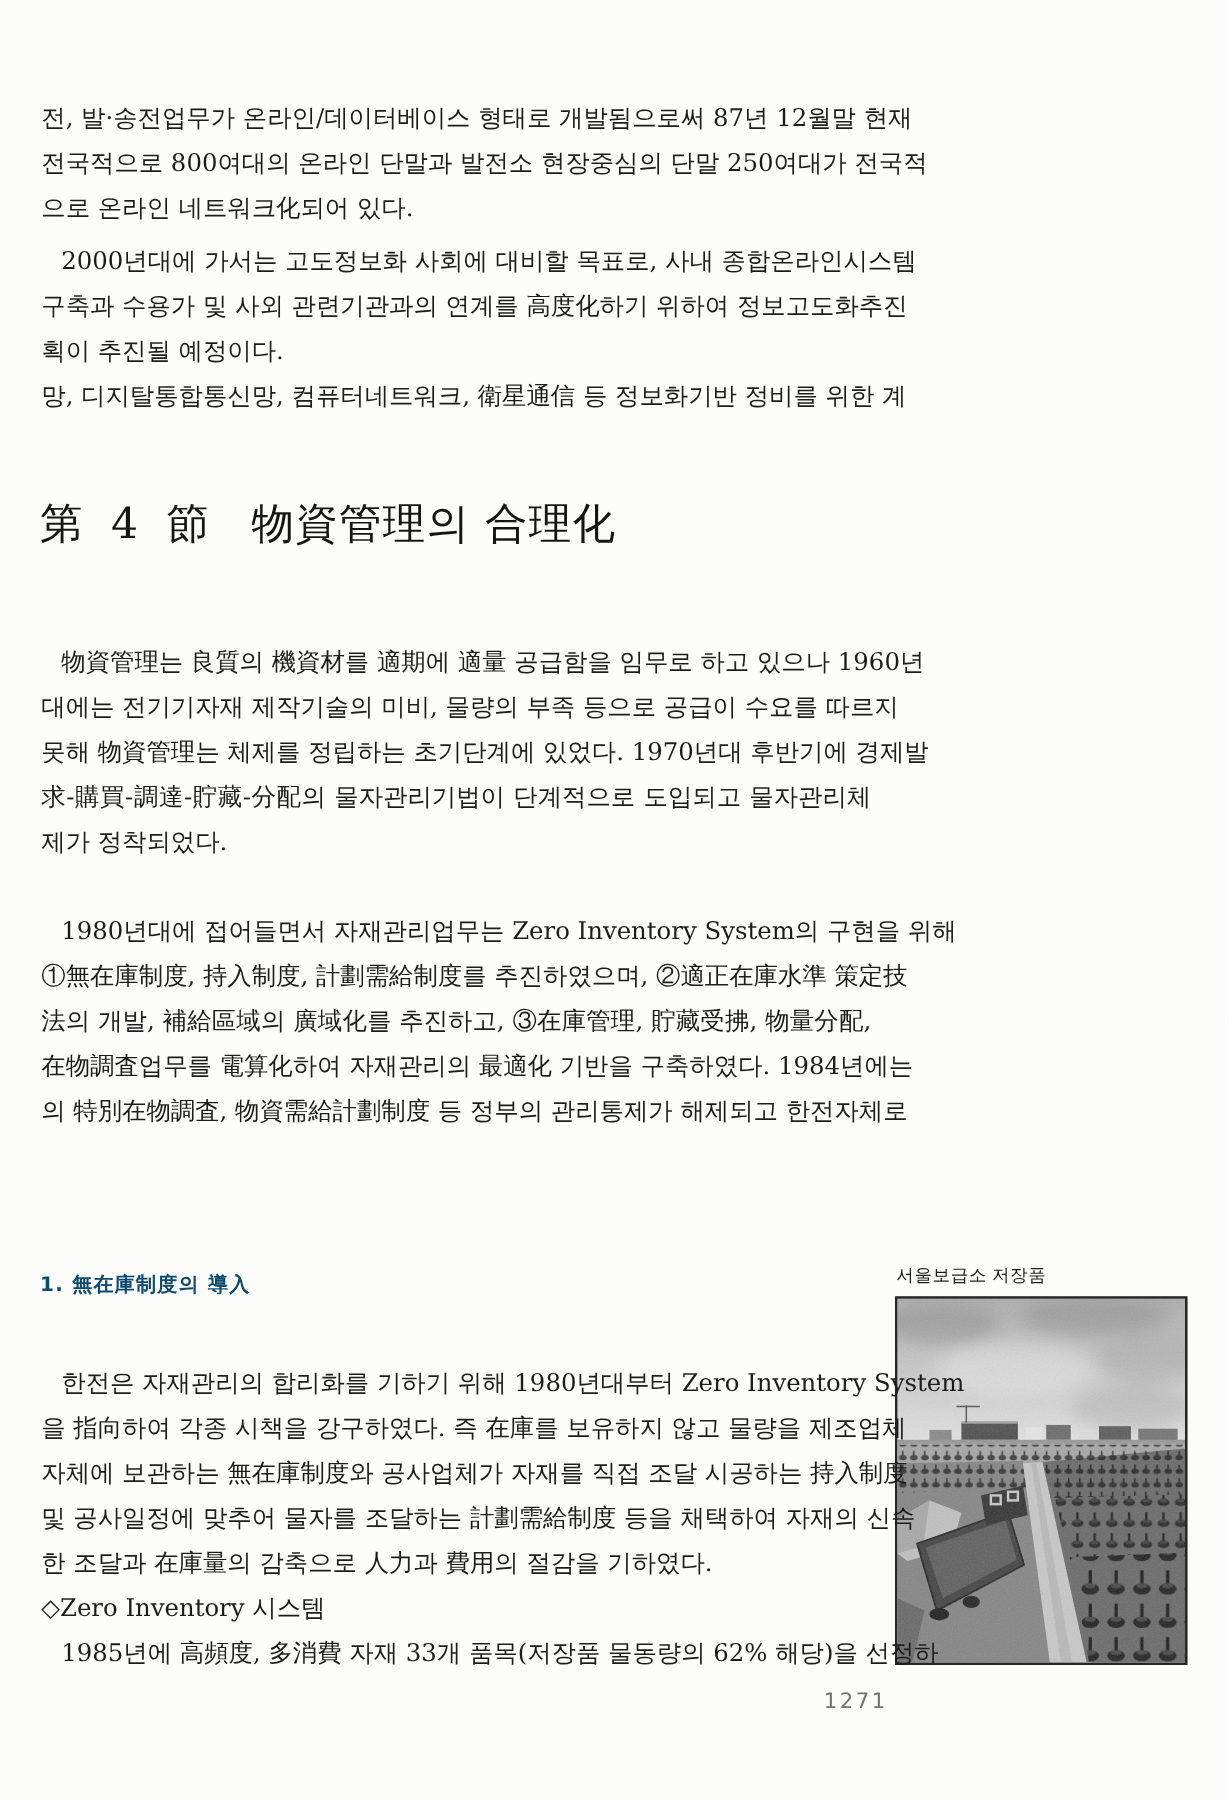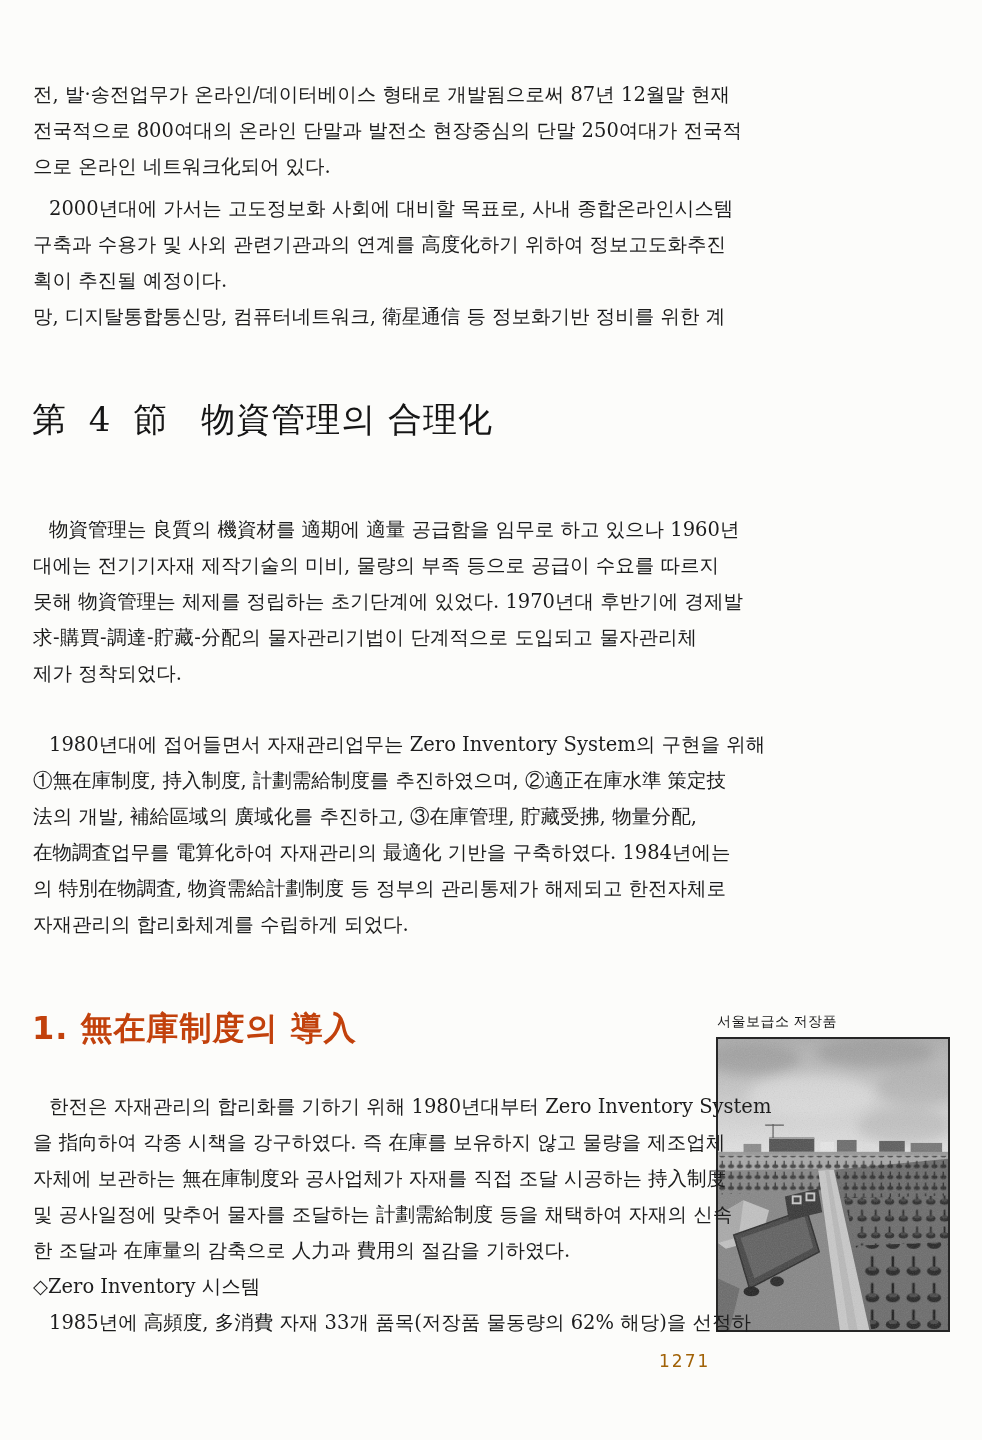--- a/index.html
+++ b/index.html
@@ -18,35 +18,35 @@
   .line.ind { text-indent:16px; }
   .sec-h {
     position:absolute; left:32px; top:399px; margin:0;
     font-family:"DejaVu Serif", serif; font-weight:normal;
     font-size:34px; line-height:40px; color:#151515; letter-spacing:1px;
   }
   .sec-h .num { letter-spacing:6px; margin-right:28px; }
   .sub-h {
     position:absolute; left:32px; top:1012px; margin:0;
     font-family:"DejaVu Sans", sans-serif; font-weight:bold;
-    font-size:32px; line-height:32px; color:#c2410c; letter-spacing:1px;
+    font-size:16px; line-height:32px; color:#0c4a6e; letter-spacing:1px;
   }
   .caption {
     position:absolute; left:717px; top:1013px;
     font-family:Liberation Serif, serif; font-size:14px; line-height:18px;
     color:#1a1a1a; letter-spacing:0.5px;
   }
   .photo {
     position:absolute; left:716px; top:1037px; width:234px; height:295px;
     border:2px solid #262626; box-sizing:border-box; background:#cfcfcf;
   }
   .photo svg { display:block; width:100%; height:100%; }
   .pagenum {
     position:absolute; left:659px; top:1351px;
-    font-family:"DejaVu Sans", sans-serif; font-size:17px; color:#a16207;
+    font-family:"DejaVu Sans", sans-serif; font-size:17px; color:#737373;
     letter-spacing:2px;
   }
 </style>
 </head>
 <body>
 
 <div class="page">
 
   <div class="col" style="top:77px">
     <div class="line">전, 발·송전업무가 온라인/데이터베이스 형태로 개발됨으로써 87년 12월말 현재</div>
@@ -72,21 +72,20 @@
     <div class="line">求-購買-調達-貯藏-分配의 물자관리기법이 단계적으로 도입되고 물자관리체</div>
     <div class="line end">제가 정착되었다.</div>
   </div>
 
   <div class="col" style="top:727px">
     <div class="line ind">1980년대에 접어들면서 자재관리업무는 Zero Inventory System의 구현을 위해</div>
     <div class="line">①無在庫制度, 持入制度, 計劃需給制度를 추진하였으며, ②適正在庫水準 策定技</div>
     <div class="line">法의 개발, 補給區域의 廣域化를 추진하고, ③在庫管理, 貯藏受拂, 物量分配,</div>
     <div class="line">在物調査업무를 電算化하여 자재관리의 最適化 기반을 구축하였다. 1984년에는</div>
     <div class="line">의 特別在物調査, 物資需給計劃制度 등 정부의 관리통제가 해제되고 한전자체로</div>
-    <div class="line end">자재관리의 합리화체계를 수립하게 되었다.</div>
   </div>
 
   <h2 class="sub-h">1. 無在庫制度의 導入</h2>
 
   <div class="caption">서울보급소 저장품</div>
 
   <div class="photo">
     <svg viewBox="0 0 234 294" preserveAspectRatio="none">
       <defs>
         <linearGradient id="sky" x1="0" y1="0" x2="0" y2="1">

